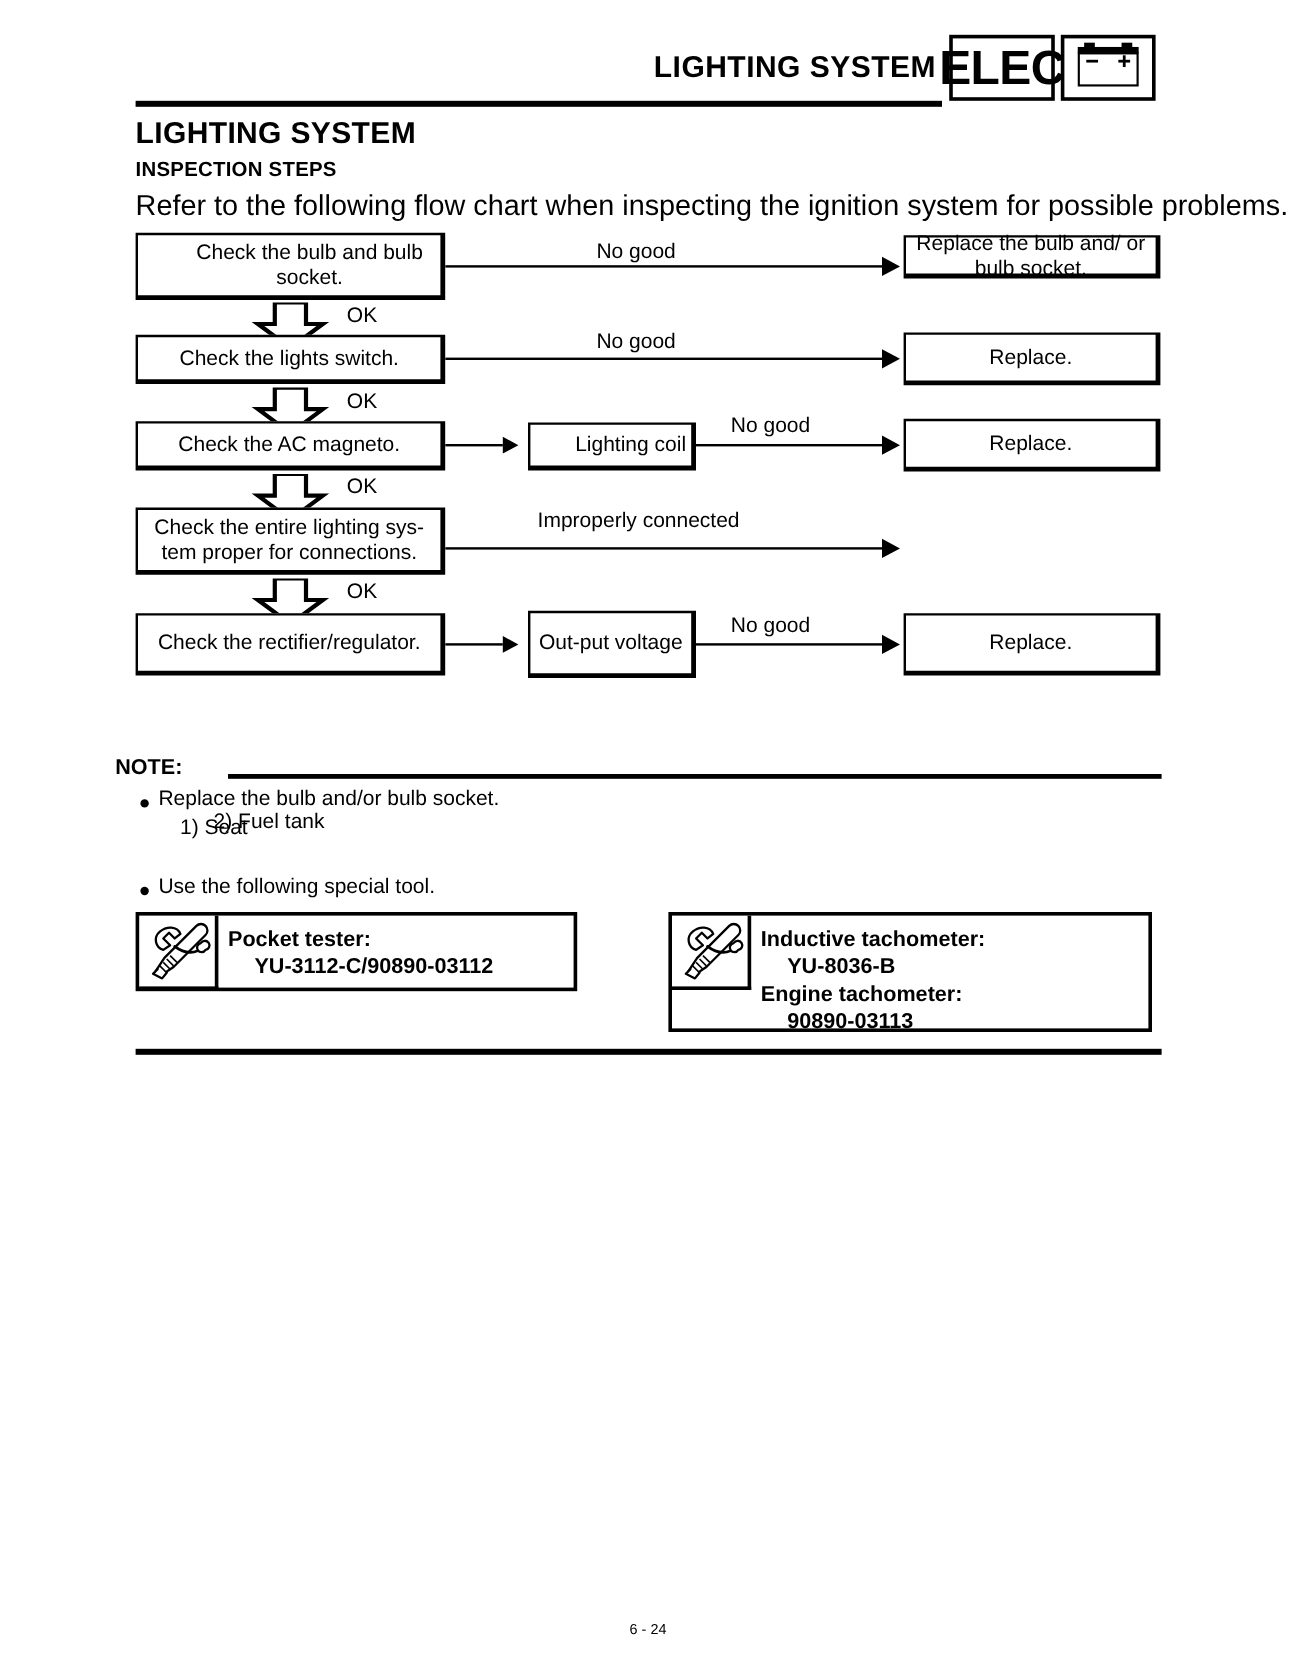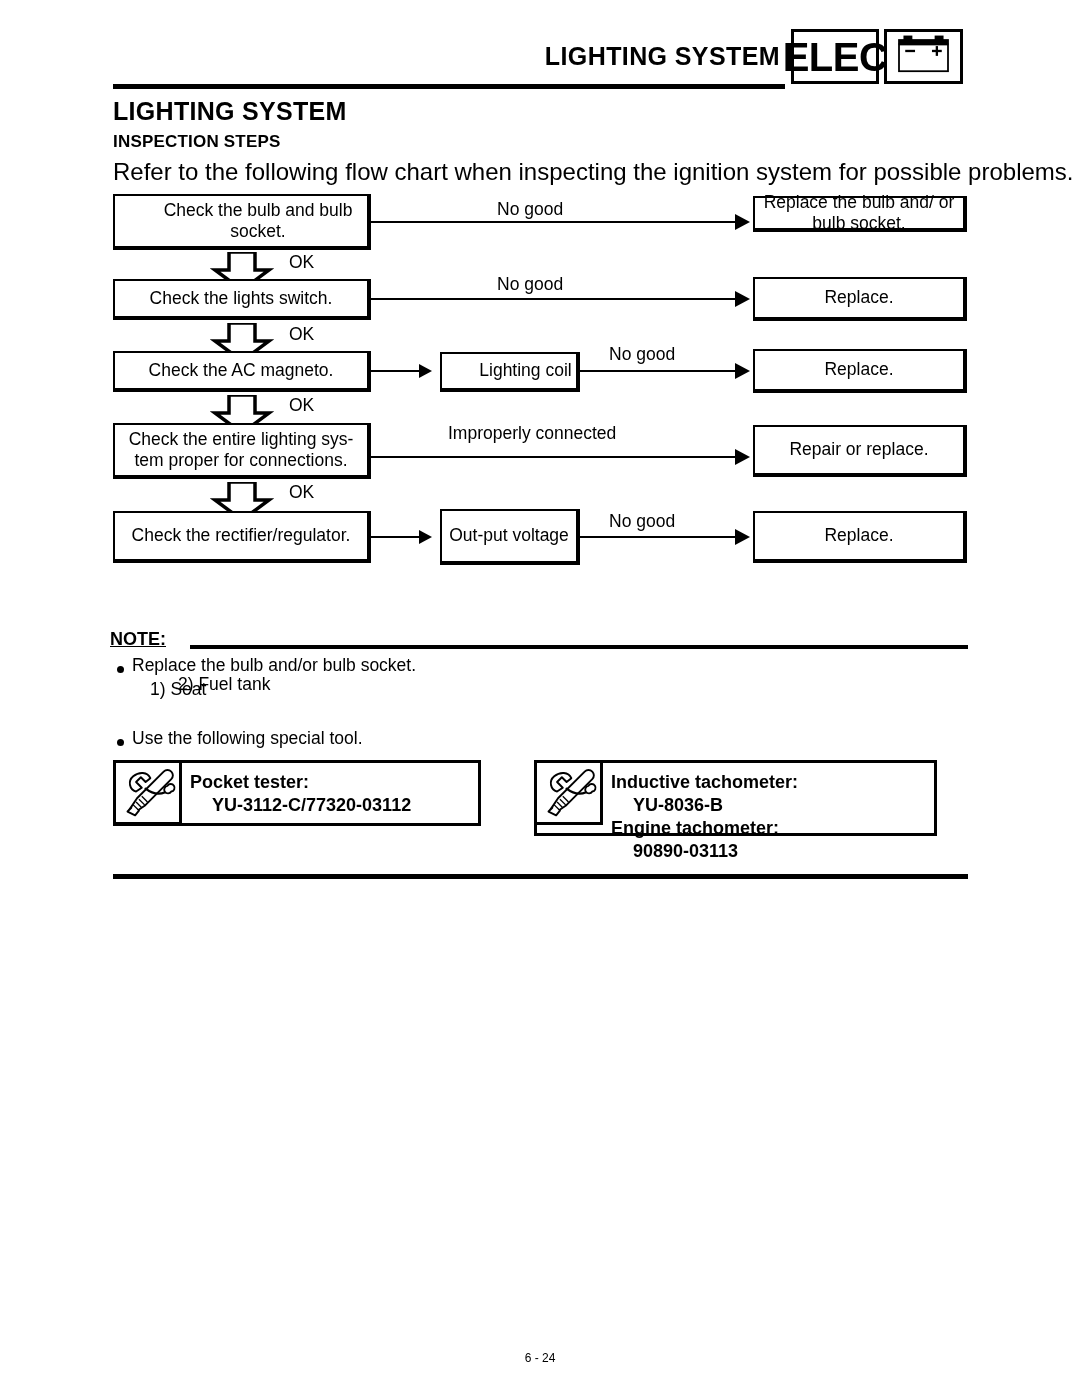--- a/index.html
+++ b/index.html
@@ -147,25 +147,24 @@
     position: absolute;
     width: 74px;
     height: 40px;
     z-index: 3;
   }
   .blockarrow svg { display:block; width:100%; height:100%; }
 
   
   .note-label {
     position: absolute;
-    left: 110px;
+    left: 96px;
     top: 629px;
     font-size: 18px;
     font-weight: bold;
-    text-decoration: underline;
   }
   .note-rule {
     position: absolute;
     left: 190px;
     top: 645px;
     width: 778px;
     height: 4px;
     background: #000;
   }
   .note-line {
@@ -300,21 +299,20 @@
       <svg viewBox="0 0 74 40">
         <path d="M24 0 L24 18 L10 18 L37 38 L64 18 L50 18 L50 0 Z" fill="#fff" stroke="#000" stroke-width="3.5" stroke-linejoin="miter"></path>
       </svg>
     </div>
     <div class="ok-label" style="left:289px; top:395px;">OK</div>
 
     <div class="fbox" style="left:113px; top:423px; width:258px; height:56px;">Check the entire lighting sys- tem proper for connections.</div>
     <div class="hline" style="left:371px; top:456px; width:364px;"></div>
     <div class="harrow" style="left:735px; top:449px;"></div>
     <div class="edge-label" style="left:448px; top:423px;">Improperly connected</div>
-    <div class="fbox" style="left:753px; top:425px; width:214px; height:52px;">Repair or replace.</div>
 
     <div class="blockarrow" style="left:205px; top:482px;">
       <svg viewBox="0 0 74 40">
         <path d="M24 0 L24 18 L10 18 L37 38 L64 18 L50 18 L50 0 Z" fill="#fff" stroke="#000" stroke-width="3.5" stroke-linejoin="miter"></path>
       </svg>
     </div>
     <div class="ok-label" style="left:289px; top:482px;">OK</div>
 
     <div class="fbox" style="left:113px; top:511px; width:258px; height:52px;">Check the rectifier/regulator.</div>
     <div class="hline" style="left:371px; top:536px; width:48px;"></div>
@@ -352,25 +350,25 @@
         <g stroke="#000" stroke-width="1.4">
           <line x1="18" y1="44" x2="24" y2="50"></line>
           <line x1="21" y1="41" x2="27" y2="47"></line>
           <line x1="24" y1="38" x2="30" y2="44"></line>
           <line x1="27" y1="35" x2="33" y2="41"></line>
         </g>
       </svg>
     </div>
     <div class="tool-text">
       <span>Pocket tester:</span>
-      <span class="indent">YU-3112-C/77320-03112</span>
-    </div>
-  </div>
-
-  <div class="toolbox" style="left:534px; top:760px; width:403px; height:76px;">
+      <span class="indent">YU-3112-C/90890-03112</span>
+    </div>
+  </div>
+
+  <div class="toolbox" style="left:557px; top:760px; width:403px; height:100px;">
     <div class="tool-icon corner">
       <svg viewBox="0 0 66 62">
         <g stroke="#000" stroke-width="2" fill="none" stroke-linejoin="round" stroke-linecap="round">
           <path d="M50 9 L22 37 L14 49 L18 53 L30 45 L58 17 A5 5 0 0 0 50 9 Z" fill="#fff"></path>
           <path d="M16 47 L12 51 L20 55 L24 50" fill="#fff"></path>
           <path d="M18 14 C12 19 14 28 21 30 L27 26 L21 20 L26 15 L31 20 L36 16 C33 9 24 9 18 14 Z" fill="#fff"></path>
           <path d="M31 27 C40 34 50 34 56 27" fill="none" stroke-width="2.4"></path>
           <path d="M54 24 A4 4 0 1 0 58 30 A4 4 0 1 0 54 24 Z" fill="#fff"></path>
         </g>
         <g stroke="#000" stroke-width="1.4">

